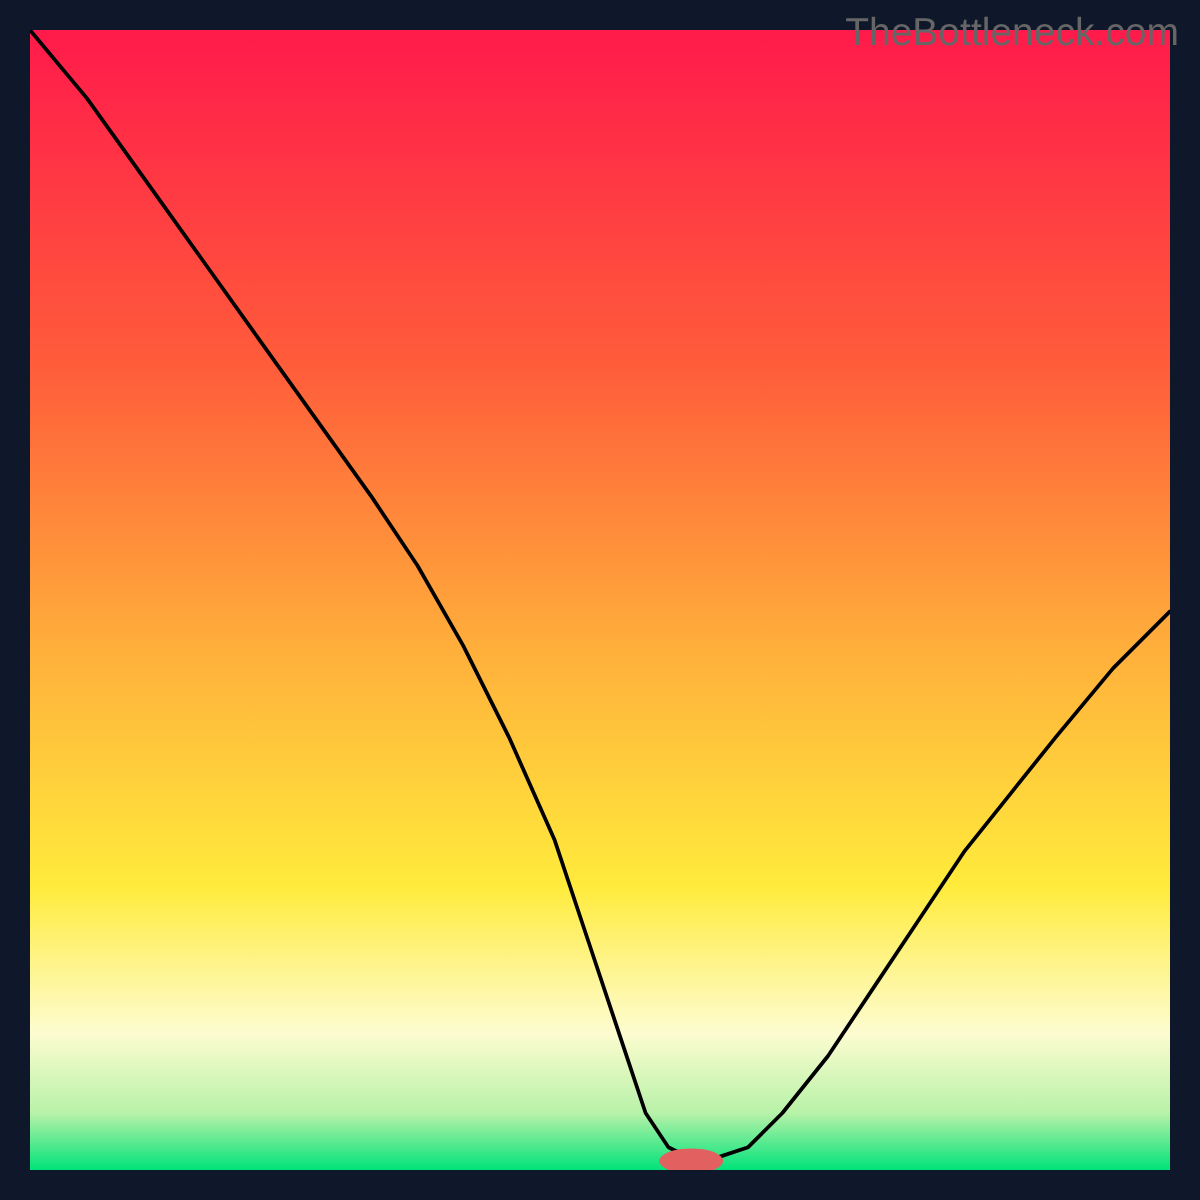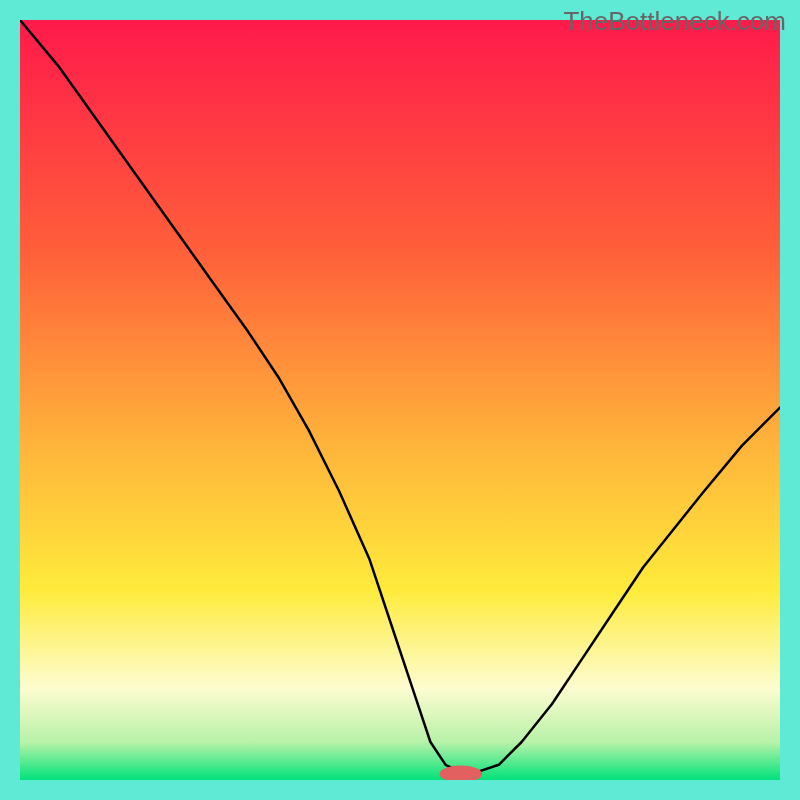--- a/index.html
+++ b/index.html
@@ -8,21 +8,21 @@
     width: 800px;
     height: 800px;
     background: #000;
     font-family: Arial, Helvetica, sans-serif;
     overflow: hidden;
   }
   .container {
     position: relative;
     width: 800px;
     height: 800px;
-    background: #5eead4;
+    background: #0f172a;
   }
   .watermark {
     position: absolute;
     top: 6px;
     right: 14px;
     color: #666;
     font-size: 26px;
     font-weight: 500;
     z-index: 20;
   }

